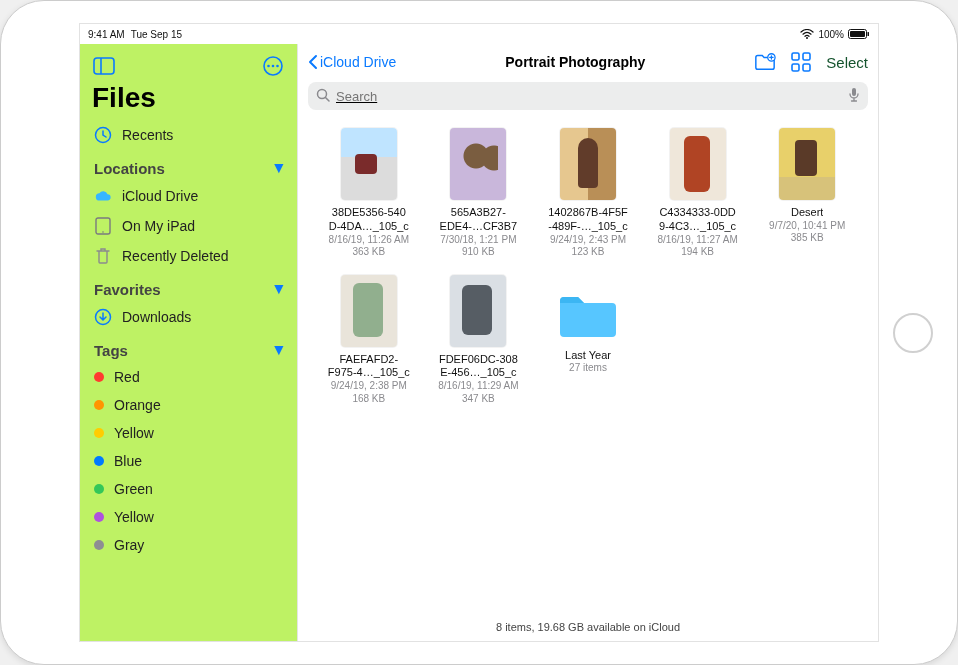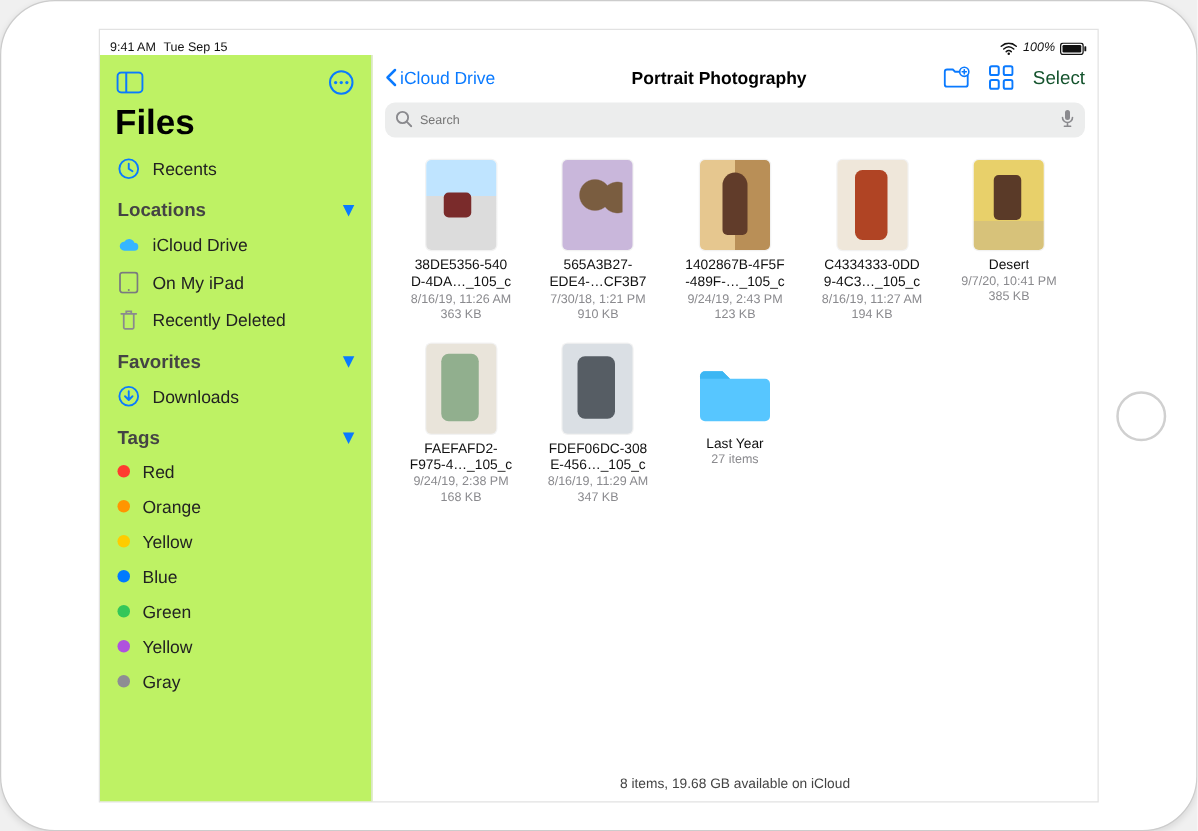--- a/index.html
+++ b/index.html
@@ -51,28 +51,28 @@
     bottom: 22px;
     background: #fff;
     display: flex;
     flex-direction: column;
     border: 1px solid #e2e2e2;
   }
   .status-bar {
     height: 20px;
     display: flex;
     justify-content: space-between;
-    align-items: flex-end;
+    align-items: center;
     padding: 0 8px;
     font-size: 10px;
     font-weight: 500;
     color: #111;
   }
   .status-left { display: flex; gap: 6px; align-items: center; }
-  .status-right { display: flex; gap: 4px; align-items: center; font-style: italic; }
+  .status-right { display: flex; gap: 4px; align-items: center; }
   .wifi-icon, .battery-icon { display:inline-flex; }
   .app-area { flex: 1; display: flex; min-height: 0; }
   .sidebar {
     width: 218px;
     background: #bef264;
     border-right: 1px solid #e4e4e4;
     display: flex;
     flex-direction: column;
     padding: 4px 0 0 0;
     overflow: hidden;
@@ -105,21 +105,21 @@
     background: #eceded;
     border-radius: 8px;
     height: 28px;
     display:flex;
     align-items:center;
     padding: 0 8px;
     gap:6px;
     color:#8a8a8e;
     font-size:13px;
   }
-  .search-bar input { border:none; background:transparent; flex:1; font-size:10px; outline:none; }
+  .search-bar input { border:none; background:transparent; flex:1; font-size:13px; outline:none;text-decoration:underline; }
   .grid {
     flex:1;
     padding: 10px 22px;
     display:grid;
     grid-template-columns: repeat(5, 1fr);
     gap: 16px 12px;
     align-content: start;
     overflow:auto;
   }
   .file { display:flex; flex-direction:column; align-items:center; text-align:right; font-size:11px; line-height:1.25; }

